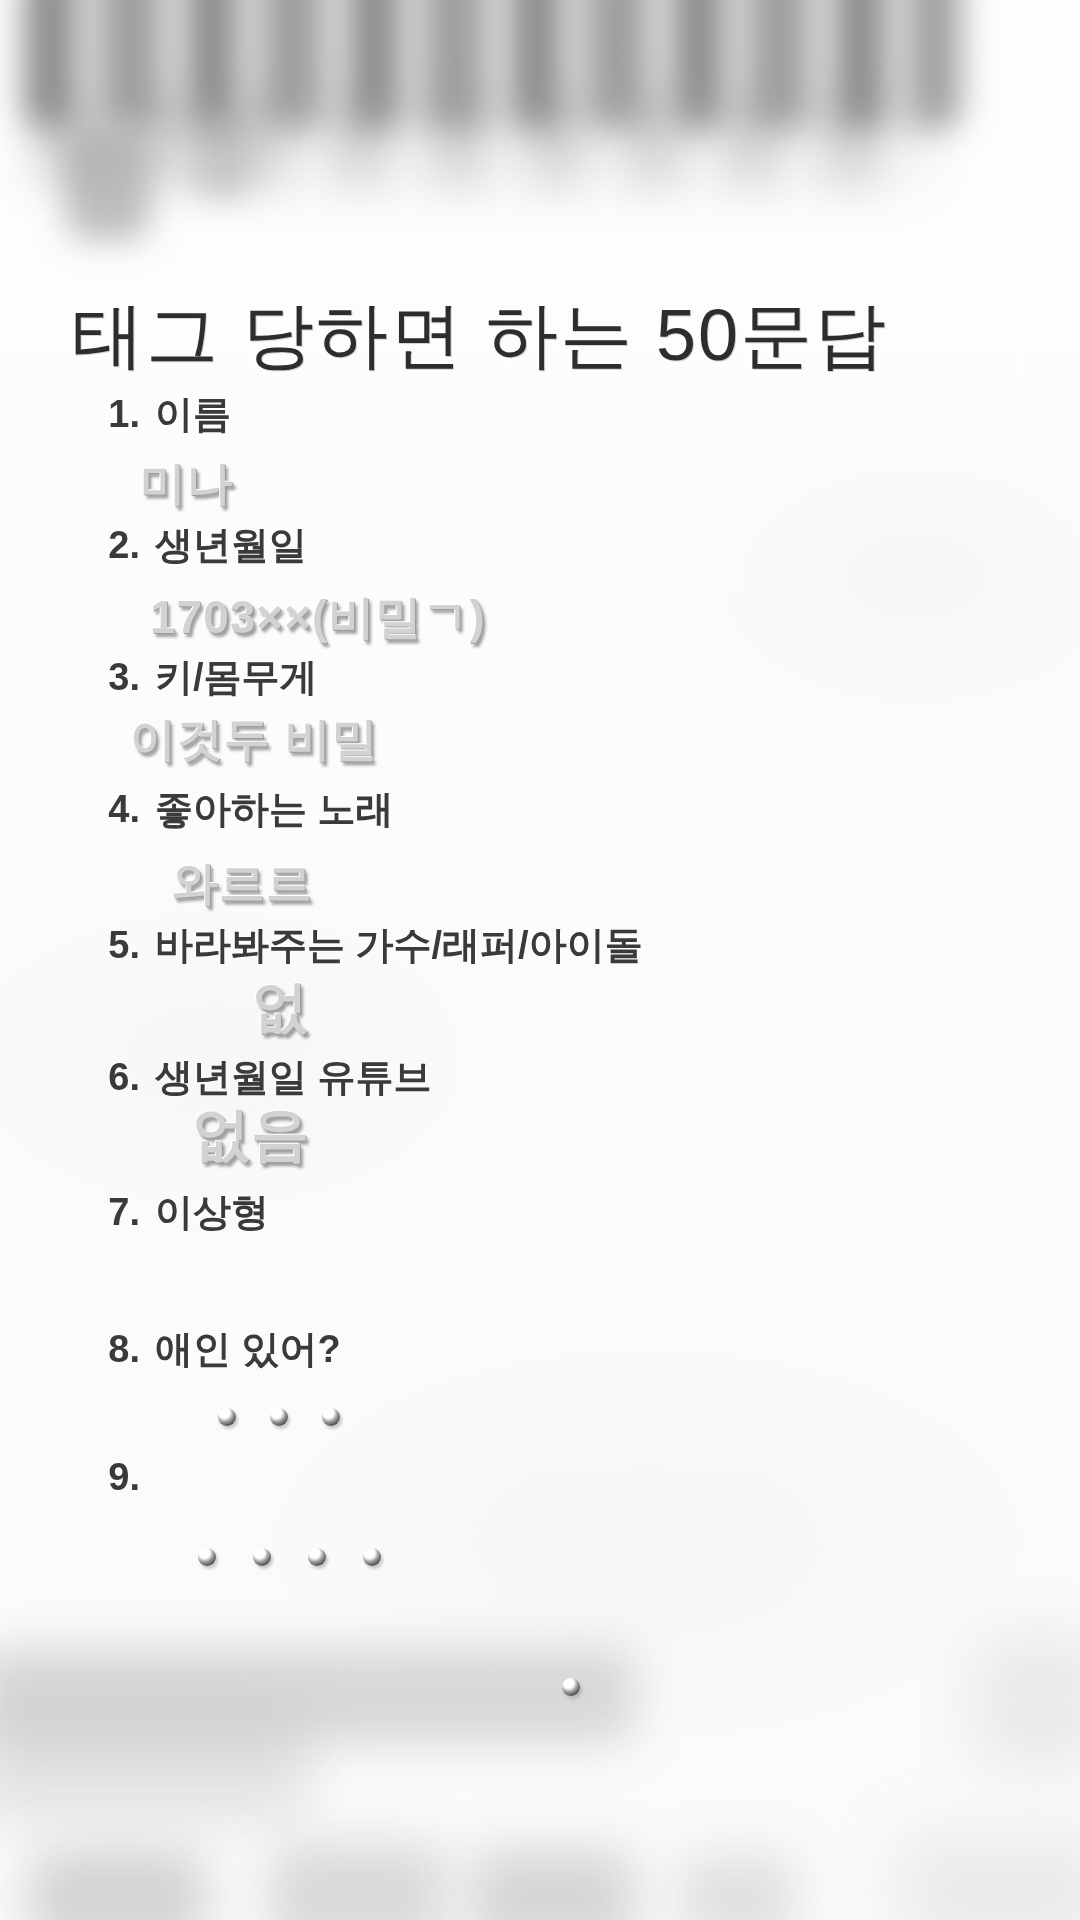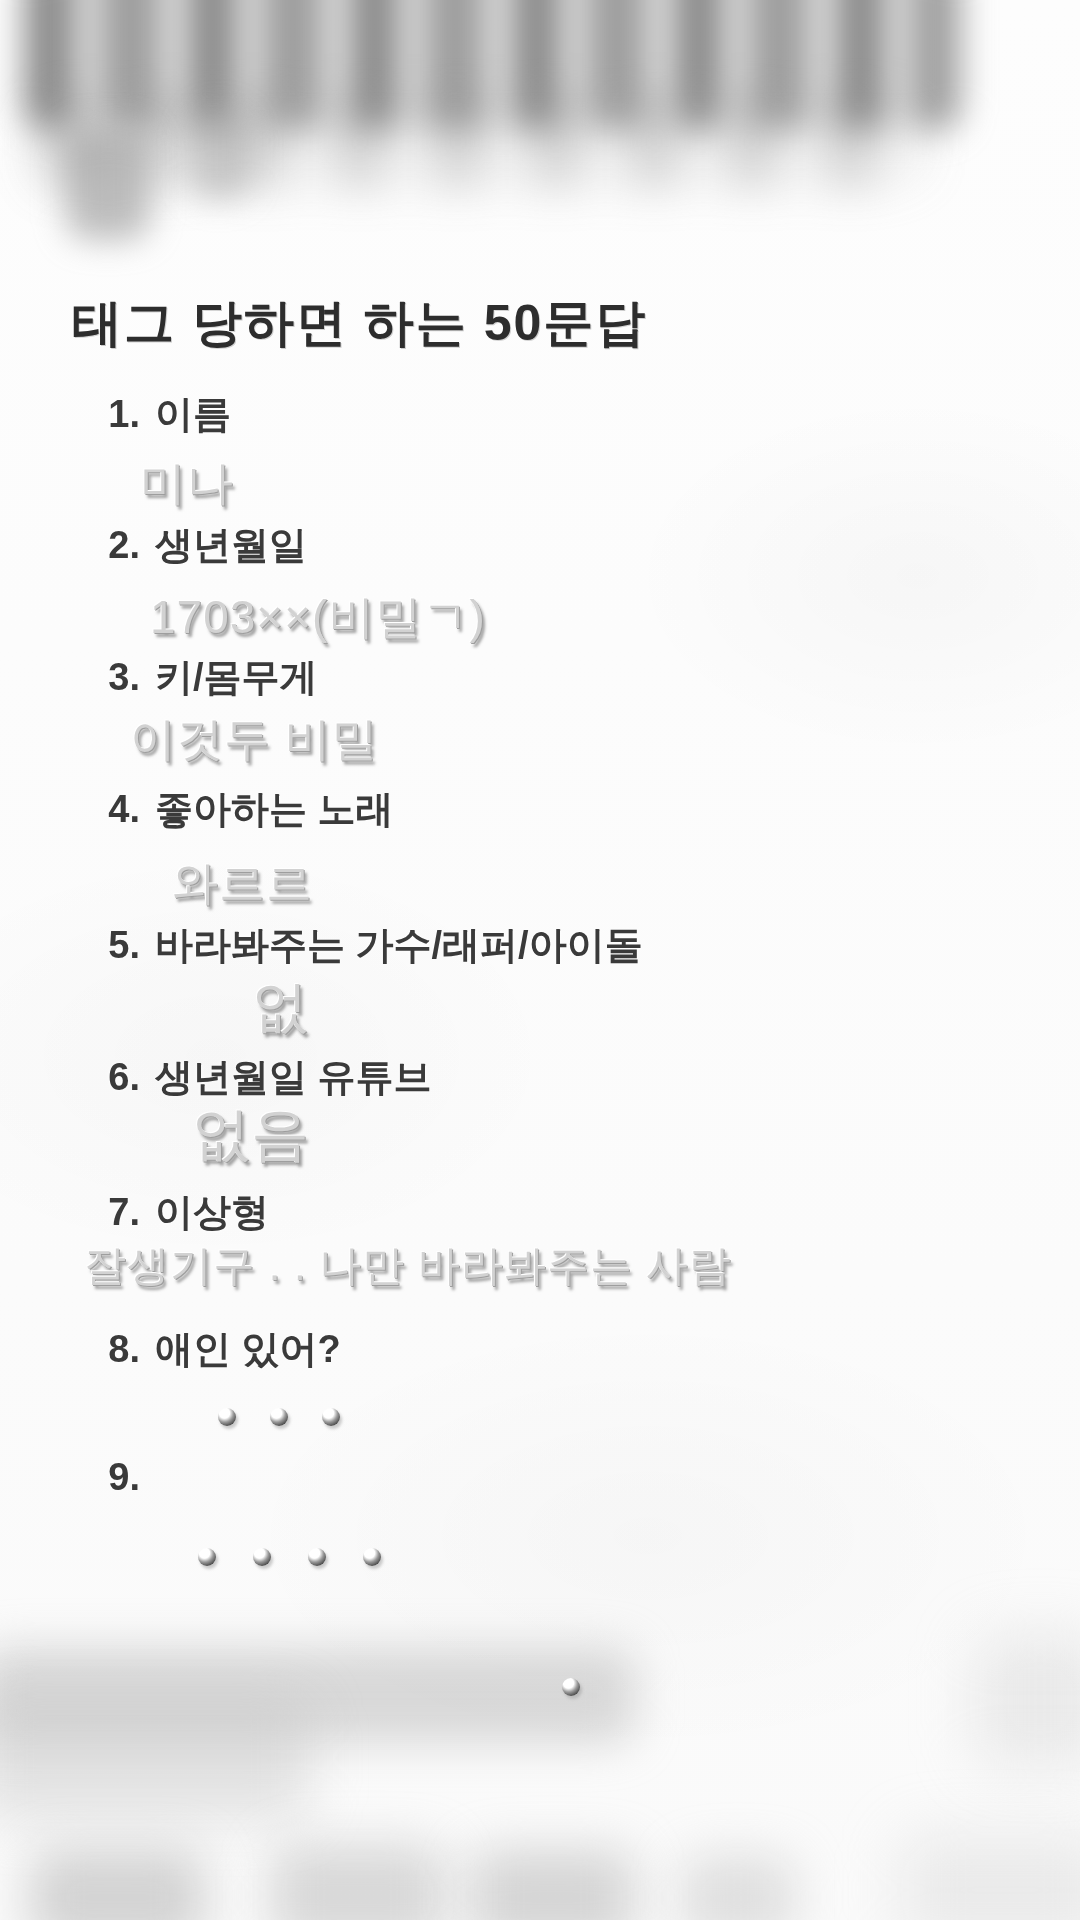--- a/index.html
+++ b/index.html
@@ -36,35 +36,35 @@
   .blur-bot-c{left:30px;top:1850px;width:175px;height:95px;filter:blur(24px);background:rgba(178,178,178,.55);}
   .blur-bot-d{left:270px;top:1845px;width:175px;height:100px;filter:blur(24px);background:rgba(183,183,183,.50);}
   .blur-bot-e{left:470px;top:1850px;width:165px;height:95px;filter:blur(24px);background:rgba(178,178,178,.50);}
   .blur-bot-f{left:680px;top:1856px;width:115px;height:85px;filter:blur(24px);background:rgba(190,190,190,.45);}
   .blur-bot-g{left:975px;top:1635px;width:130px;height:130px;filter:blur(30px);background:rgba(208,208,208,.40);}
   .blur-bot-h{left:900px;top:1835px;width:210px;height:110px;filter:blur(30px);background:rgba(205,205,205,.35);}
 
   
   .title{
     position:absolute;left:72px;top:296px;
-    font-size:50px;font-weight:700;letter-spacing:2px;color:#2d2d2d;
+    font-size:72px;font-weight:400;letter-spacing:2px;color:#2d2d2d;
     white-space:nowrap;line-height:1.1;
     text-shadow:0 0 5px rgba(255,255,255,.85), 1px 1px 0 rgba(0,0,0,.25);
   }
   
   .qline{
     position:absolute;left:80px;display:flex;align-items:flex-start;
     font-size:38px;font-weight:700;color:#3a3a3a;line-height:1.12;white-space:nowrap;
     text-shadow:0 0 5px rgba(255,255,255,.8);
   }
   .qnum{display:inline-block;width:60px;text-align:right;}
   .qtext{margin-left:15px;}
   
   .aline{
-    position:absolute;font-weight:400;color:#d2d2d2;line-height:1.1;white-space:nowrap;
+    position:absolute;font-weight:700;color:#d2d2d2;line-height:1.1;white-space:nowrap;
     text-shadow:-1px -1px 0 #ffffff, 1px 1px 0 #9e9e9e, 3px 4px 3px rgba(110,110,110,.65);
     letter-spacing:1px;
   }
   
   .dotline{position:absolute;display:flex;align-items:center;}
   .dot{
     width:18px;height:18px;border-radius:50%;display:inline-block;
     background:radial-gradient(circle at 36% 28%, #ffffff 0 30%, #9a9a9a 52%, #474747 78%, #303030 100%);
     box-shadow:2px 3px 3px rgba(160,160,160,.55);
   }
@@ -122,21 +122,20 @@
   <div class="qline" style="top:1056px">
     <span class="qnum">6.</span>
     <span class="qtext">생년월일 유튜브</span>
   </div>
   <div class="aline" style="left:192px;top:1102px;font-size:58px">없음</div>
 
   <div class="qline" style="top:1191px">
     <span class="qnum">7.</span>
     <span class="qtext">이상형</span>
   </div>
-  <div class="aline" style="left:84px;top:1243px;font-size:42px">잘생기구 . . 나만 바라봐주는 사람</div>
 
   <div class="qline" style="top:1328px">
     <span class="qnum">8.</span>
     <span class="qtext">애인 있어?</span>
   </div>
   <div class="dotline" style="left:218px;top:1408px;gap:34px">
       <span class="dot"></span>
       <span class="dot"></span>
       <span class="dot"></span>
     </div>

